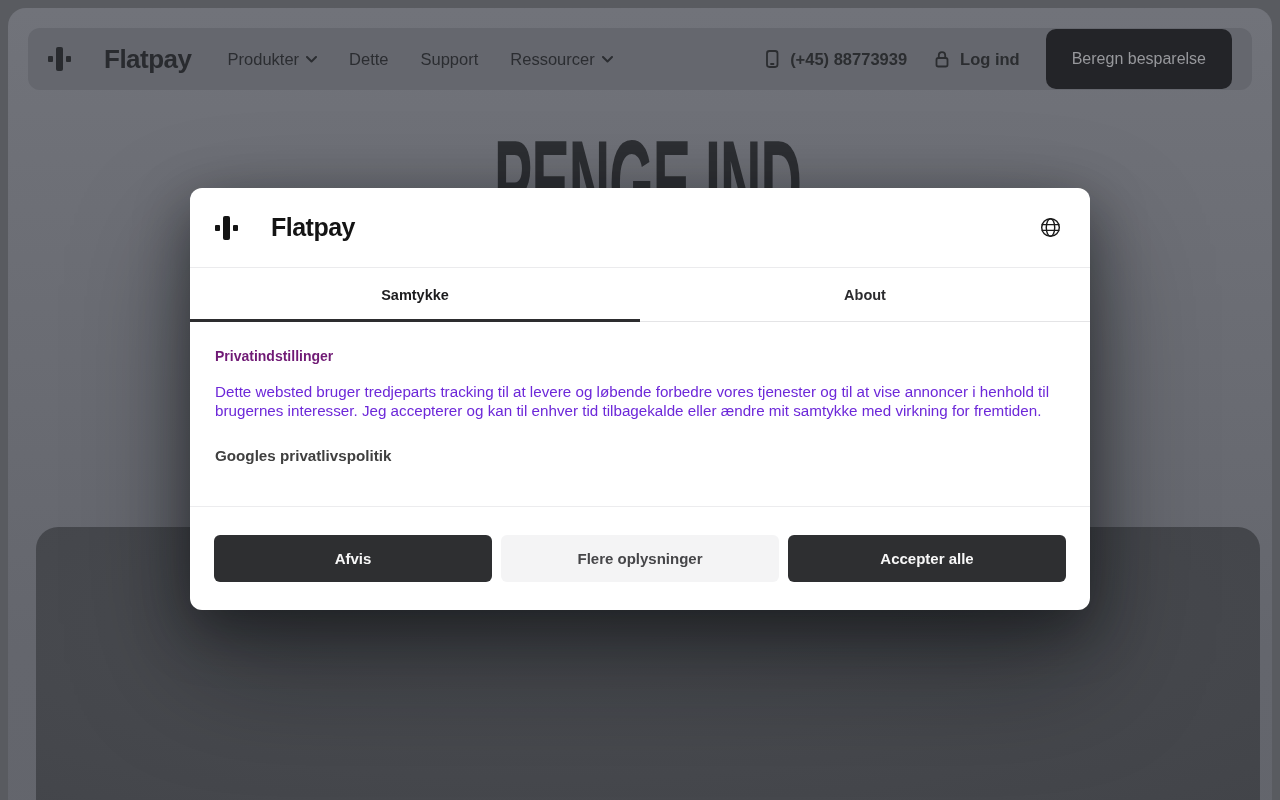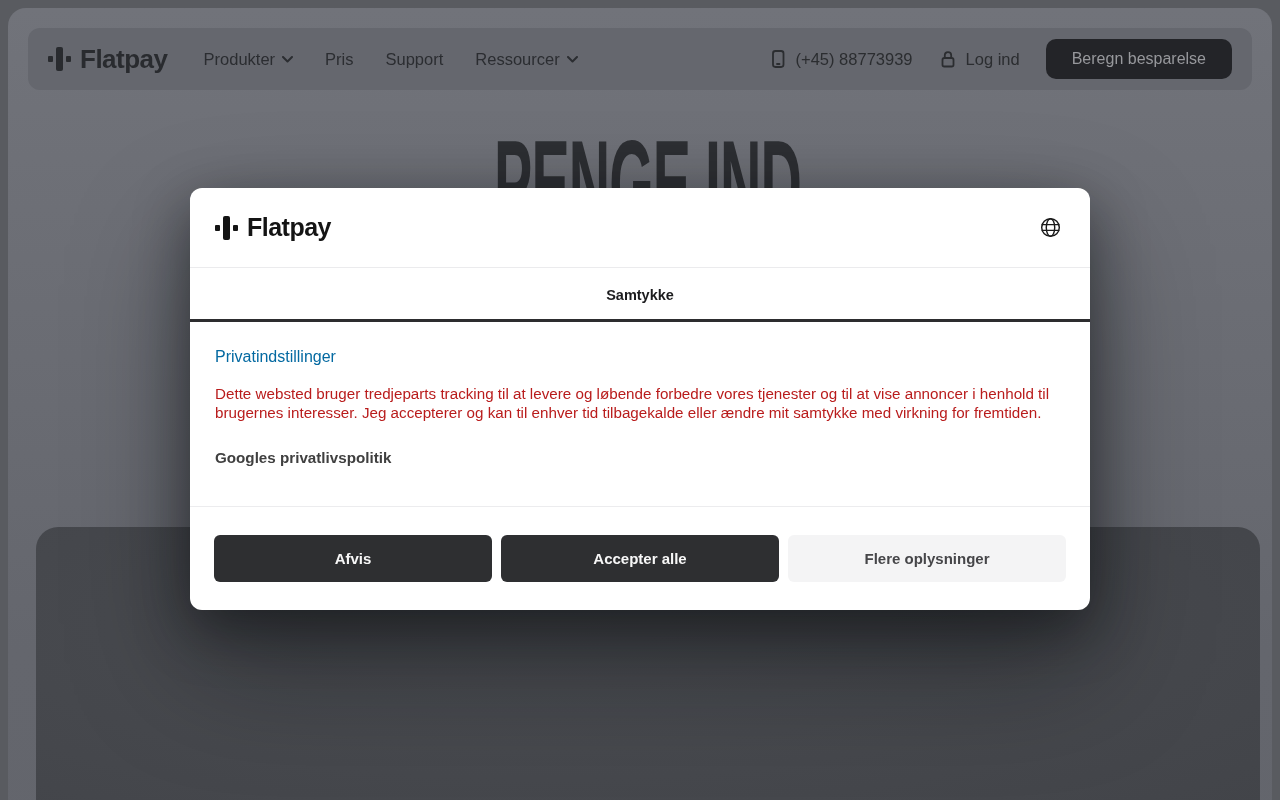--- a/index.html
+++ b/index.html
@@ -18,31 +18,31 @@
   }
   .site-header {
     position:absolute; left:20px; top:20px; width:1224px; height:62px;
     border-radius:12px; background:#65676e;
     display:flex; align-items:center; padding:0 20px;
   }
   .brand { display:flex; align-items:center; gap:9px; color:#292b2f; }
   .brand-glyph { display:flex; align-items:center; gap:3px; }
   .brand-glyph .dot { width:5px; height:6px; background:currentColor; border-radius:1px; }
   .brand-glyph .bar { width:7px; height:24px; background:currentColor; border-radius:2px; }
-  .brand-text { font-size:26px; font-weight:700; letter-spacing:-0.5px; color:currentColor; }
+  .brand-text { font-size:26px; font-weight:700; letter-spacing:-0.5px; color:currentColor;margin-left:24px; }
   .site-nav { display:flex; align-items:flex-end; gap:32px; margin-left:36px; }
   .nav-item { display:flex; align-items:center; gap:7px; font-size:16.5px; font-weight:500; color:#2b2d31; cursor:pointer; }
   .chev { width:11px; height:7px; }
   .chev polyline { fill:none; stroke:#2b2d31; stroke-width:2; stroke-linecap:round; stroke-linejoin:round; }
   .header-right { margin-left:auto; display:flex; align-items:center; gap:26px; }
-  .phone-group, .login-group { display:flex; align-items:center; gap:9px; font-size:16.5px; font-weight:400; color:#2b2d30; cursor:pointer; }
+  .phone-group, .login-group { display:flex; align-items:center; gap:9px; font-size:16.5px; font-weight:700; color:#2b2d30; cursor:pointer; }
   .hdr-ico { width:18px; height:20px; }
   .hdr-ico * { fill:none; stroke:#2b2d30; stroke-width:1.8; stroke-linecap:round; stroke-linejoin:round; }
   .cta-btn {
-    height:40px; padding:0 26px; border:none; border-radius:10px;
+    height:60px; padding:0 26px; border:none; border-radius:10px;
     background:#232428; color:#97989c; font-size:16px; font-weight:500;
     font-family:"Liberation Sans", sans-serif; cursor:pointer;
   }
 
   .hero-heading {
     position:absolute; left:0; top:115px; width:1280px;
     text-align:center; font-size:122px; line-height:1; font-weight:900;
     color:#2d2f33; letter-spacing:-2px; white-space:nowrap;
   }
   .hero-heading > span { display:inline-block; transform:scaleX(0.47); transform-origin:50% 50%; }
@@ -77,22 +77,22 @@
     flex:1; display:flex; align-items:center; justify-content:center;
     position:relative; font-size:14.5px; font-weight:600; color:#2b2b2e;
     background:none; border:none; cursor:pointer; font-family:"Liberation Sans", sans-serif;
   }
   .tab.active { font-weight:700; color:#1c1c1e; }
   .tab.active::after {
     content:""; position:absolute; left:0; right:0; bottom:-1px; height:3px; background:#2d2d2f;
   }
 
   .dlg-body { flex:1; padding:26px 25px 0; }
-  .privacy-title { font-size:16px; font-weight:400; color:#0369a1; }
-  .privacy-text { margin-top:19px; font-size:15.2px; line-height:1.23; color:#b91c1c; max-width:858px; }
+  .privacy-title { font-size:14px; font-weight:700; color:#701a75; }
+  .privacy-text { margin-top:19px; font-size:15.2px; line-height:1.23; color:#6d28d9; max-width:858px; }
   .privacy-link { display:inline-block; margin-top:27px; font-size:15.2px; font-weight:700; color:#404040; text-decoration:none; cursor:pointer; }
 
   .dlg-footer {
     flex:0 0 104px; border-top:1px solid #ececee;
     display:flex; align-items:center; gap:9px; padding:0 24px;
   }
   .dlg-btn {
     flex:1; height:47px; border:none; border-radius:6px; cursor:pointer;
     font-size:15px; font-weight:700; font-family:"Liberation Sans", sans-serif;
   }
@@ -115,21 +115,21 @@
     </div>
 
     <nav class="site-nav">
       <span class="nav-item">
         <span>Produkter</span>
         <svg class="chev" viewBox="0 0 11 7">
             <polyline points="1,1 5.5,5.5 10,1"></polyline>
           </svg>
       </span>
       <span class="nav-item">
-        <span>Pris</span>
+        <span>Dette</span>
       </span>
       <span class="nav-item">
         <span>Support</span>
       </span>
       <span class="nav-item">
         <span>Ressourcer</span>
         <svg class="chev" viewBox="0 0 11 7">
             <polyline points="1,1 5.5,5.5 10,1"></polyline>
           </svg>
       </span>
@@ -179,26 +179,27 @@
         <circle cx="12" cy="12" r="9.2"></circle>
         <ellipse cx="12" cy="12" rx="4.4" ry="9.2"></ellipse>
         <line x1="2.8" y1="9" x2="21.2" y2="9"></line>
         <line x1="2.8" y1="15" x2="21.2" y2="15"></line>
       </svg>
     </button>
   </div>
 
   <div class="dlg-tabs">
     <button class="tab active">Samtykke</button>
+    <button class="tab">About</button>
   </div>
 
   <div class="dlg-body">
     <div class="privacy-title">Privatindstillinger</div>
     <p class="privacy-text">Dette websted bruger tredjeparts tracking til at levere og løbende forbedre vores tjenester og til at vise annoncer i henhold til brugernes interesser. Jeg accepterer og kan til enhver tid tilbagekalde eller ændre mit samtykke med virkning for fremtiden.</p>
     <a class="privacy-link">Googles privatlivspolitik</a>
   </div>
 
   <div class="dlg-footer">
     <button class="dlg-btn dark">Afvis</button>
+    <button class="dlg-btn light">Flere oplysninger</button>
     <button class="dlg-btn dark">Accepter alle</button>
-    <button class="dlg-btn light">Flere oplysninger</button>
   </div>
 </div>
 
 </body></html>

